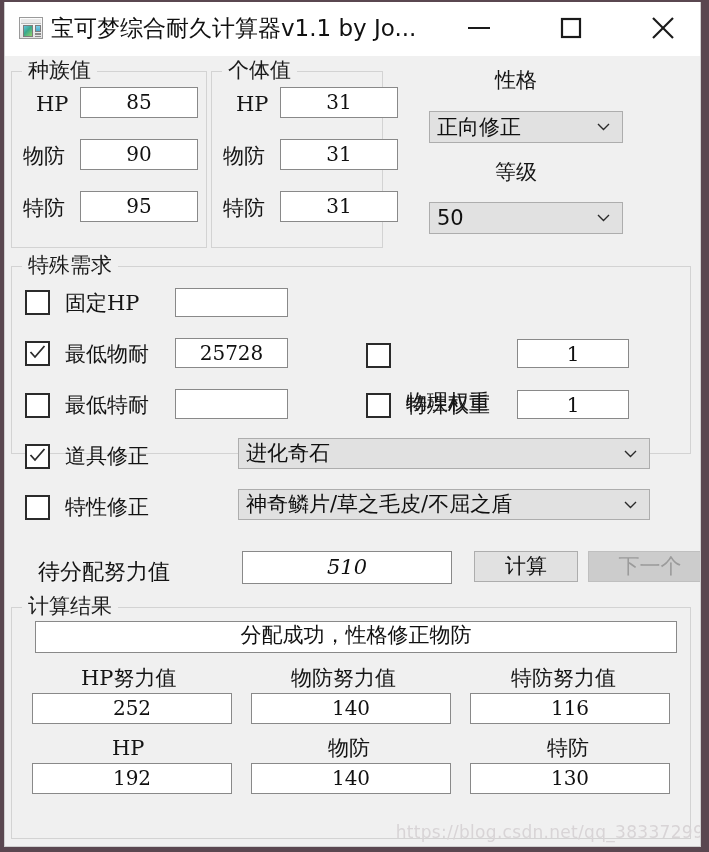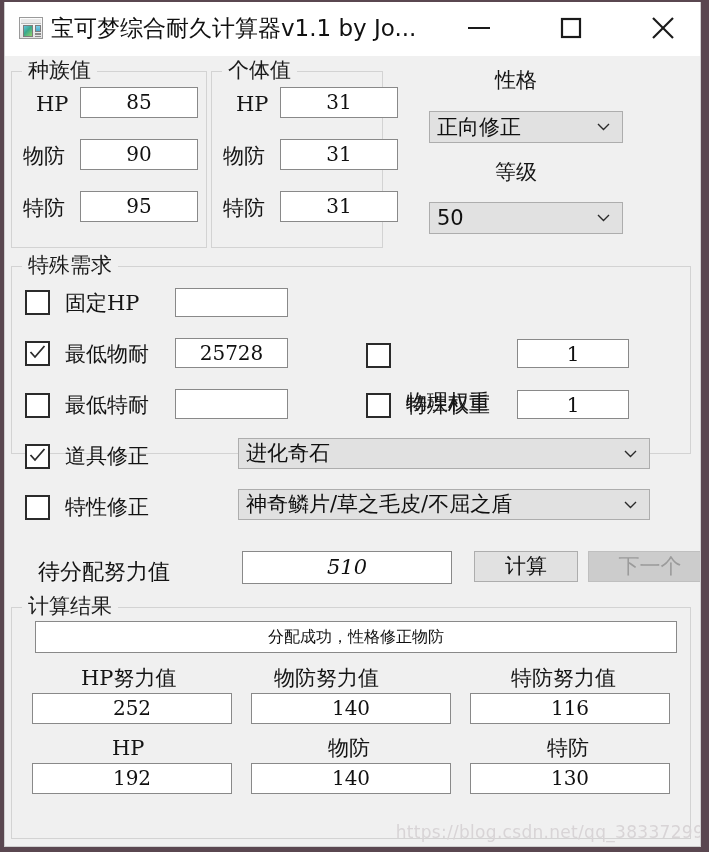--- a/index.html
+++ b/index.html
@@ -323,24 +323,24 @@
 
     <div class="lbl serif" style="left:33px; top:505px; font-size:22px;">待分配努力值</div>
     <div class="textbox" style="left:237px; top:495px; width:210px; height:33px; line-height:31px; font-size:21px;font-style:italic;">510</div>
     <div class="button" style="left:469px; top:495px; width:104px; height:31px; line-height:29px;">计算</div>
     <div class="button disabled" style="left:583px; top:495px; width:124px; height:31px; line-height:29px;">下一个</div>
 
     <div class="groupbox" style="left:6px; top:551px; width:680px; height:232px;">
       <div class="gb-title">计算结果</div>
     </div>
 
-    <div class="textbox" style="left:30px; top:565px; width:642px; height:32px; line-height:30px; font-size:16px; font-family:Liberation Serif, serif;">分配成功，性格修正物防</div>
+    <div class="textbox" style="left:30px; top:565px; width:642px; height:32px; line-height:30px; font-size:21px; font-family:Liberation Mono, monospace;">分配成功，性格修正物防</div>
 
     <div class="lbl serif" style="left:76px;  top:612px;">HP努力值</div>
-    <div class="lbl serif" style="left:269px; top:612px;">物防努力值</div>
+    <div class="lbl serif" style="left:286px; top:612px;">物防努力值</div>
     <div class="lbl serif" style="left:506px; top:612px;">特防努力值</div>
     <div class="textbox" style="left:27px;  top:637px; width:200px; height:31px;">252</div>
     <div class="textbox" style="left:246px; top:637px; width:200px; height:31px;">140</div>
     <div class="textbox" style="left:465px; top:637px; width:200px; height:31px;">116</div>
 
     <div class="lbl serif" style="left:107px; top:682px;">HP</div>
     <div class="lbl serif" style="left:323px; top:682px;">物防</div>
     <div class="lbl serif" style="left:542px; top:682px;">特防</div>
     <div class="textbox" style="left:27px;  top:707px; width:200px; height:31px;">192</div>
     <div class="textbox" style="left:246px; top:707px; width:200px; height:31px;">140</div>

